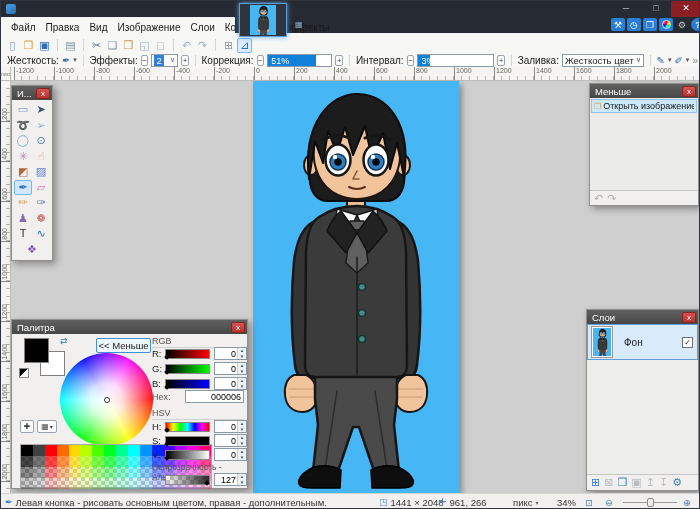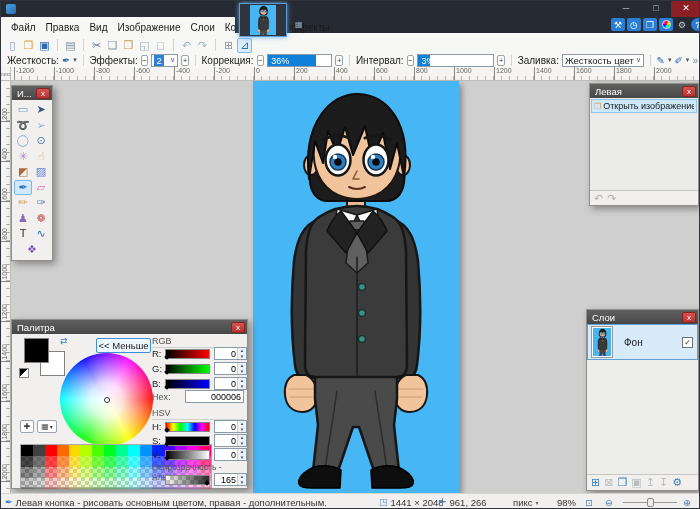--- a/index.html
+++ b/index.html
@@ -242,21 +242,21 @@
     <span class="obtn">−</span>
     <span class="combo" id="widthcombo">
       <span class="cv">2</span>
       <span class="ca">∨</span>
     </span>
     <span class="obtn">+</span>
     <span class="osep"></span>
     <span>Коррекция:</span>
     <span class="obtn">−</span>
     <span class="otrack" style="width:100px">
-      <span class="ofill" style="width: 75%;">36%</span>
+      <span class="ofill" style="width: 75%;">51%</span>
     </span>
     <span class="obtn">+</span>
     <span class="osep"></span>
     <span>Интервал:</span>
     <span class="obtn">−</span>
     <span class="otrack" style="width:118px">
       <span class="ofill" style="width: 15%;">3%</span>
     </span>
     <span class="obtn">+</span>
     <span class="osep"></span>
@@ -605,34 +605,34 @@
         </div>
       <div class="plabel" style="left:140px;top:128px;font-size:8.5px">Непрозрачность - Альфа</div>
       <div id="alpharow">
           <div class="srow" style="top: 139px;">
             <span class="slbl"></span>
             <div class="sbar checker">
               <div class="fillgrad" style="background: linear-gradient(to right, rgba(40, 40, 40, 0), rgb(40, 40, 40));"></div>
               <span class="smark" style="left: 96%;"></span>
             </div>
             <div class="spin">
-              <span class="spv">165</span>
+              <span class="spv">127</span>
               <span class="sparr">
                 <span>▲</span>
                 <span>▼</span>
               </span>
             </div>
           </div>
         </div>
     </div>
   </div>
 
   <div class="panel" id="journalpanel">
     <div class="ptitle">
-      <span>Левая</span>
+      <span>Меньше</span>
       <span class="pclose">x</span>
     </div>
     <div id="jlist">
       <div class="jitem">
         <span class="jic">❐</span>
         <span class="jtxt">Открыть изображение</span>
       </div>
     </div>
     <div class="pfooter" id="jfooter">
         <span class="fic">↶</span>
@@ -678,21 +678,21 @@
     </div>
     <div class="sitem" style="left:438px">
       <span class="sic" style="color:#5a88b8">✛</span>
       <span>961, 266</span>
     </div>
     <div class="sitem" style="left:512px">
       <span>пикс</span>
       <span style="font-size:6px;color:#667">▾</span>
     </div>
     <div class="sitem" style="left:556px">
-      <span>98%</span>
+      <span>34%</span>
     </div>
     <span class="sitem" style="left:584px;color:#5a88b8">⊡</span>
     <span class="sitem" style="left:604px;color:#5a88b8">⊖</span>
     <div id="zslider">
       <div id="ztrack"></div>
       <div id="zthumb"></div>
     </div>
     <span class="sitem" style="left:682px;color:#5a88b8">⊕</span>
   </div>
 

